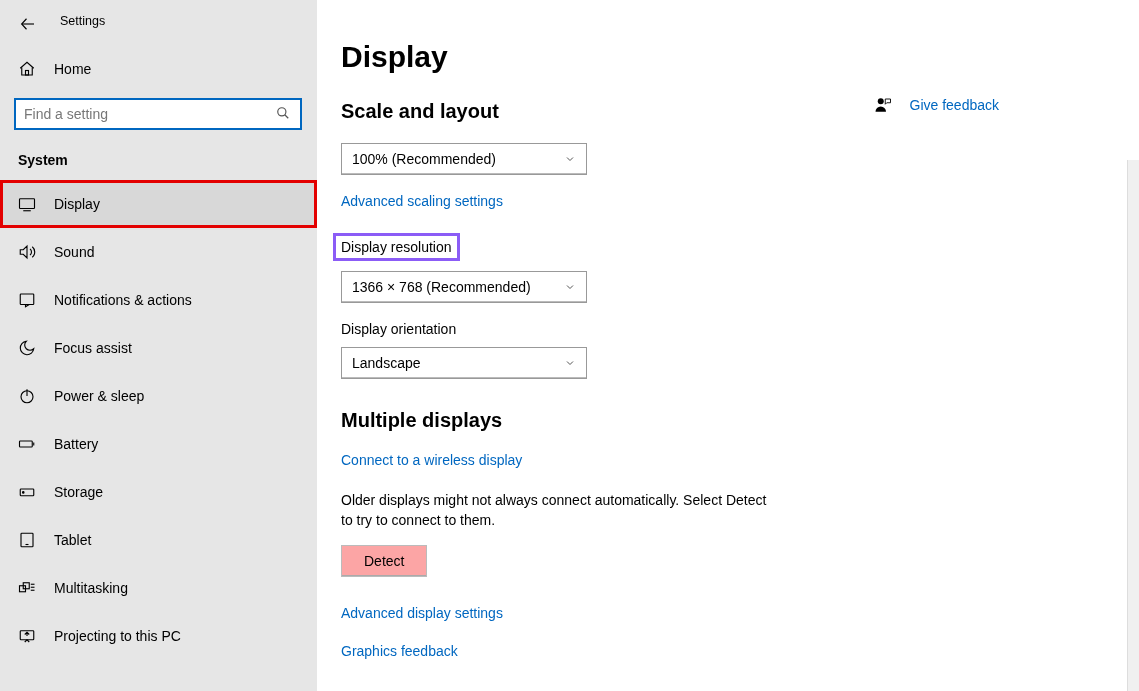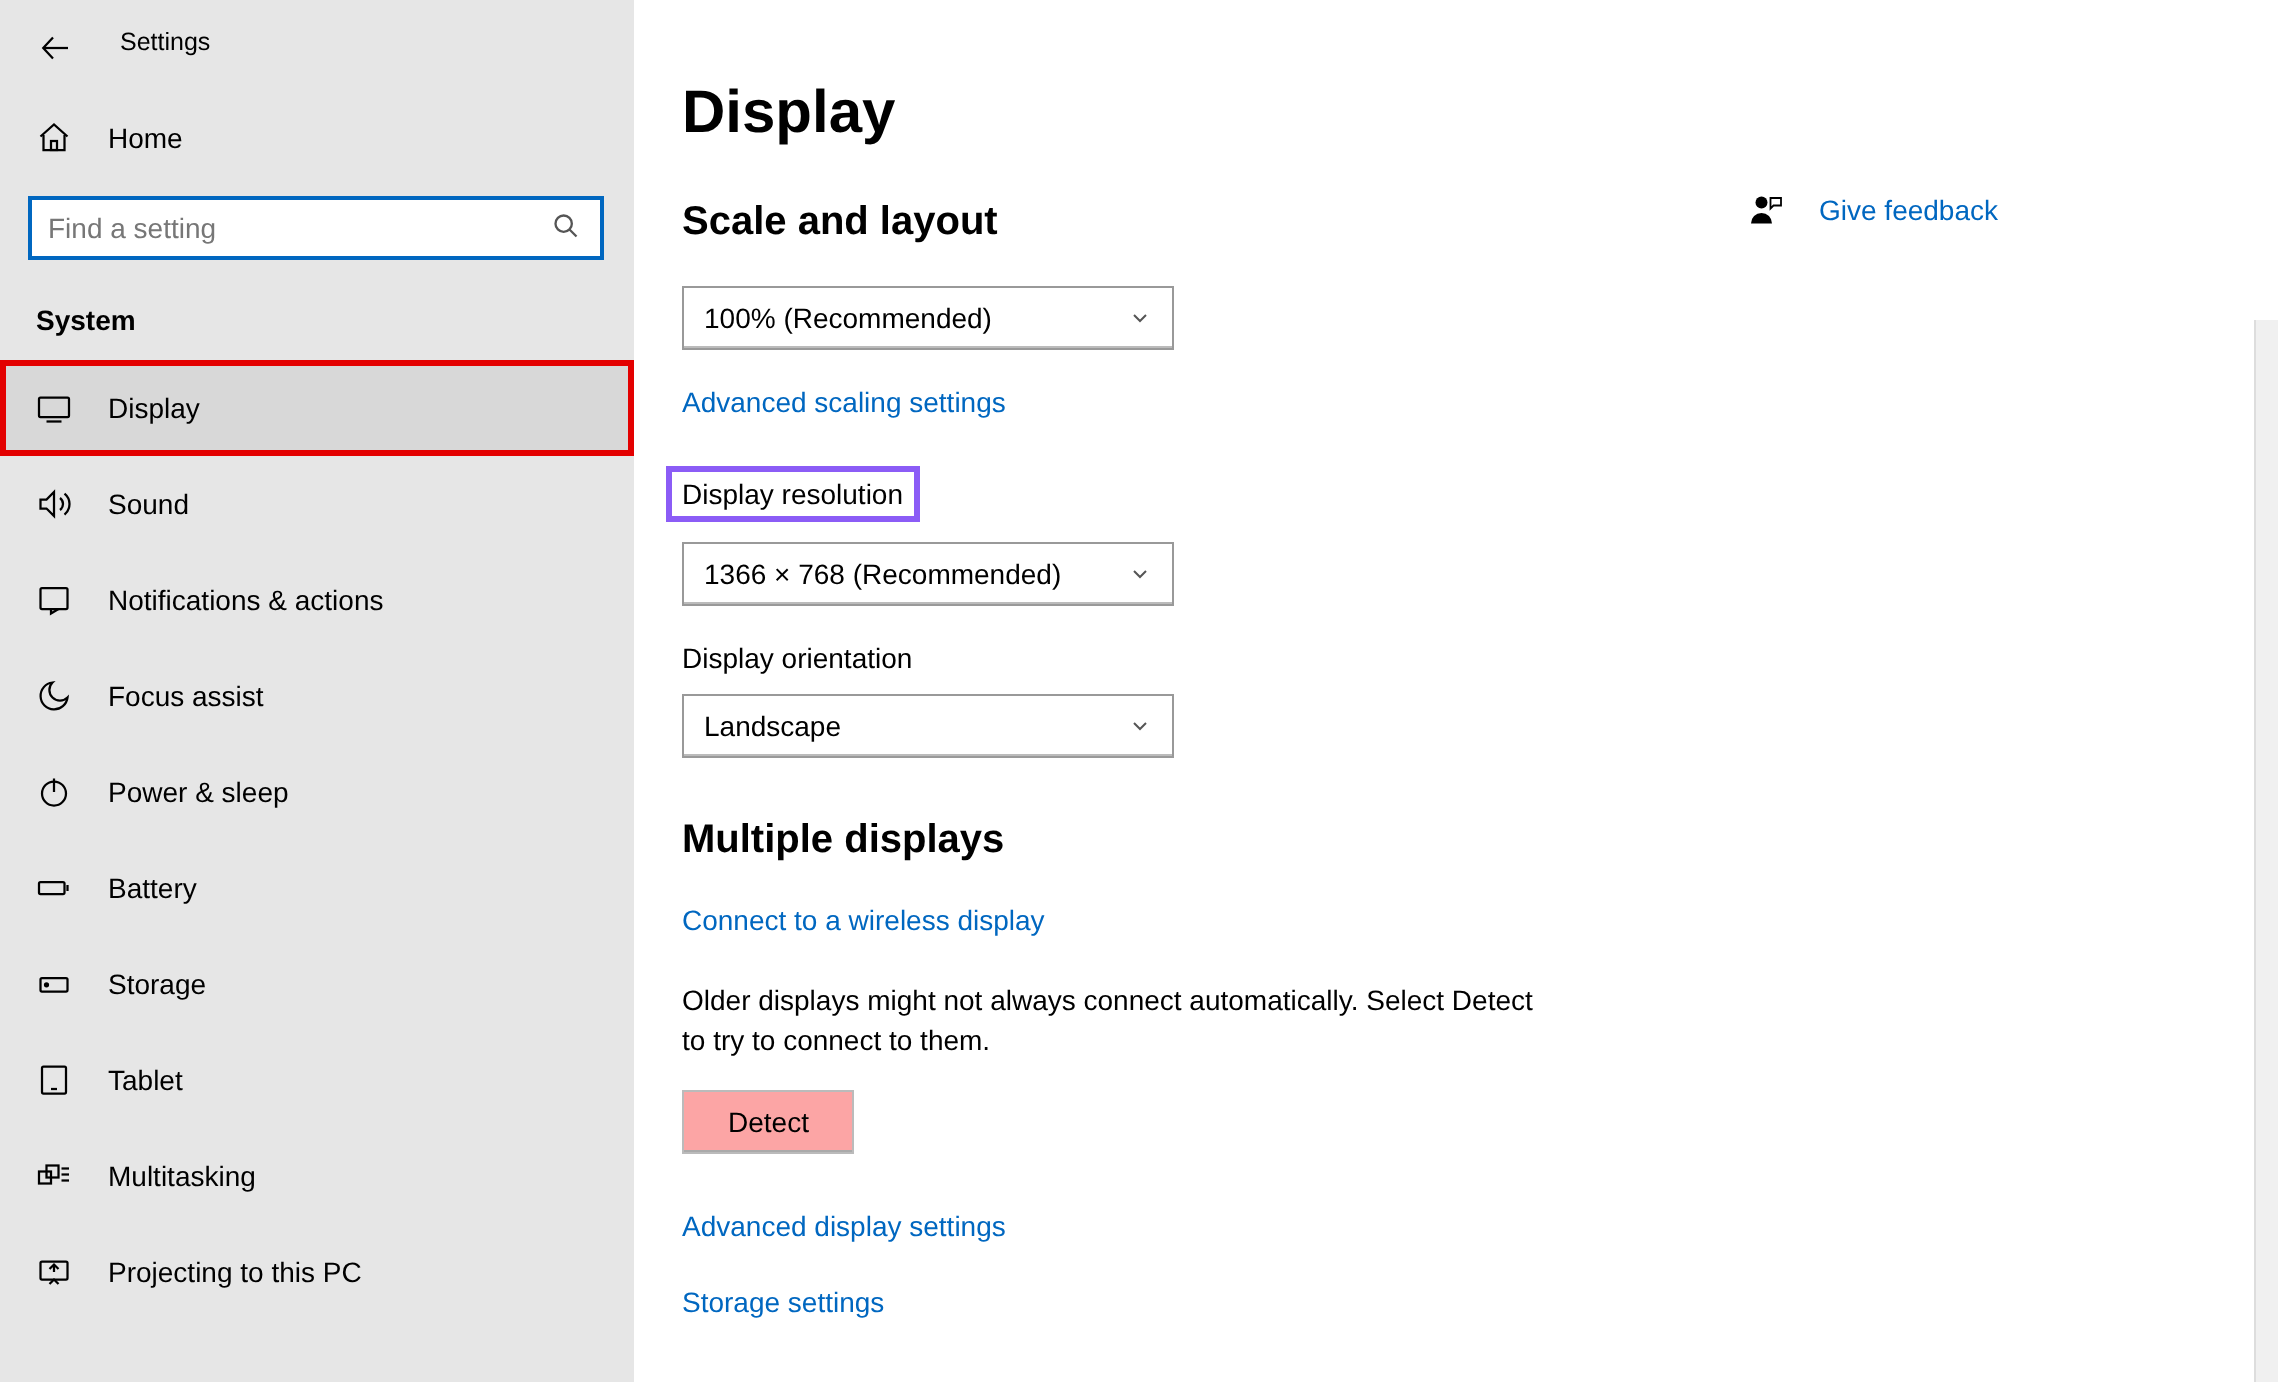--- a/index.html
+++ b/index.html
@@ -309,17 +309,17 @@
     <span class="link">Connect to a wireless display</span>
 
     <div style="height:22px"></div>
 
     <div class="helper">Older displays might not always connect automatically. Select Detect to try to connect to them.</div>
     <button class="btn">Detect</button>
 
     <div style="height:28px"></div>
     <span class="link">Advanced display settings</span>
     <div style="height:22px"></div>
-    <span class="link">Storage settings</span>
+    <span class="link">Graphics feedback</span>
 
     <div class="scrollbar-stub"></div>
   </div>
 </div>
 
 </body></html>

